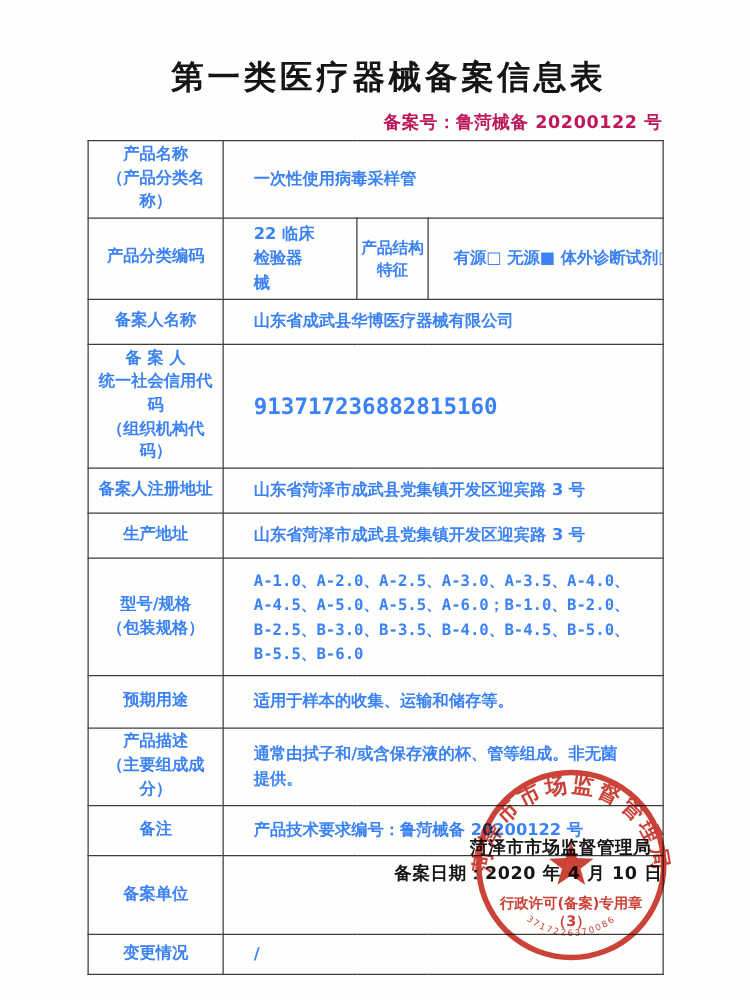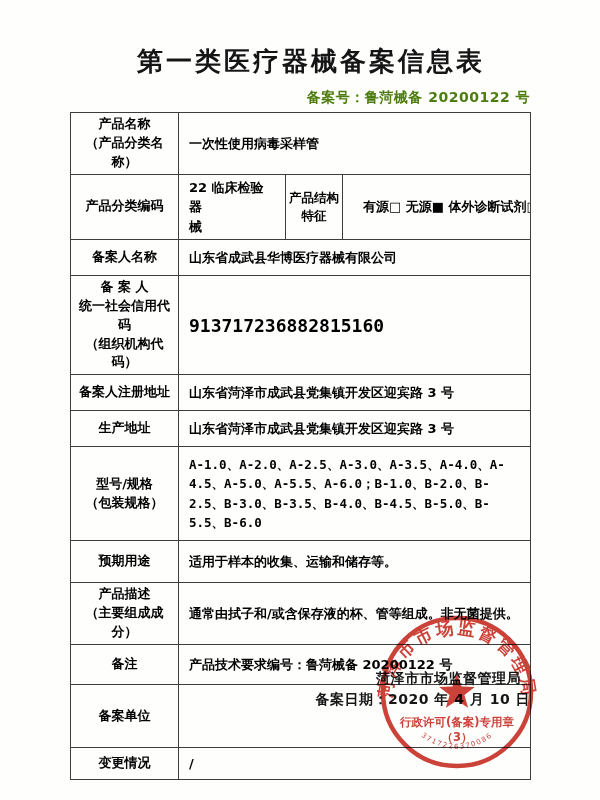--- a/index.html
+++ b/index.html
@@ -10,38 +10,38 @@
   }
   .page { position:absolute; inset:0; background:#fefefd; }
 
   .doc-title {
     position:absolute; top:44px; left:81px; width:460px;
     text-align:center; font-size:26px; font-weight:bold;
     letter-spacing:3px; color:#151515;
   }
   .record-no {
     position:absolute; top:89px; right:70px;
-    font-size:14px; font-weight:bold; color:#4d7c0f; letter-spacing:0.5px;
+    font-size:14px; font-weight:bold; color:#be185d; letter-spacing:0.5px;
   }
 
   table.form {
     position:absolute; top:112px; left:70px; width:460px;
     border-collapse:collapse; table-layout:fixed;
   }
   table.form td {
     border:1.4px solid #3d3d3d;
-    font-size:13px; font-weight:600; color:#000000;
+    font-size:13px; font-weight:600; color:#3b82f6;
     vertical-align:middle; overflow:hidden;
   }
   td.lbl {
     text-align:center; white-space:pre-line; line-height:1.45;
     padding:2px 3px;
   }
   td.val {
-    text-align:left; padding:3px 10px; line-height:1.5; white-space:pre-line;
+    text-align:left; padding:3px 24px; line-height:1.5; white-space:pre-line;
   }
   .mono { font-family:"DejaVu Sans Mono","Liberation Mono",monospace; font-weight:500; }
 
   
   .approval-block {
     position:absolute; top:668px; right:70px; z-index:4;
     text-align:right; font-size:14px; font-weight:bold; color:#161616;
     line-height:21px; letter-spacing:0.5px;
   }
   .approval-block .authority { padding-right:9px; }

